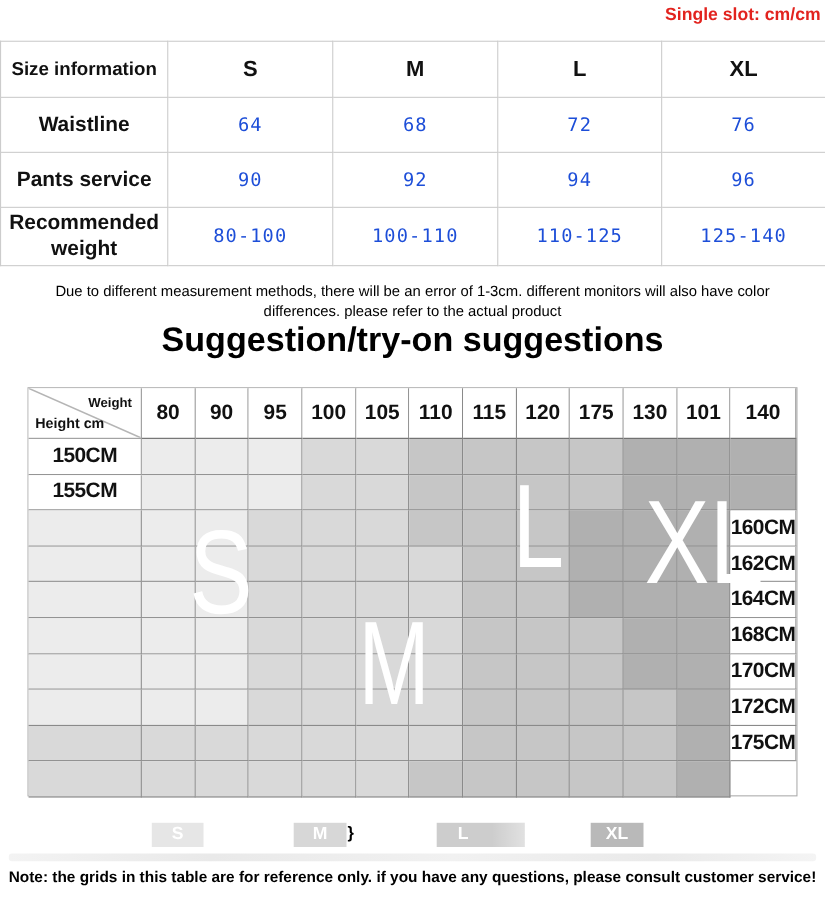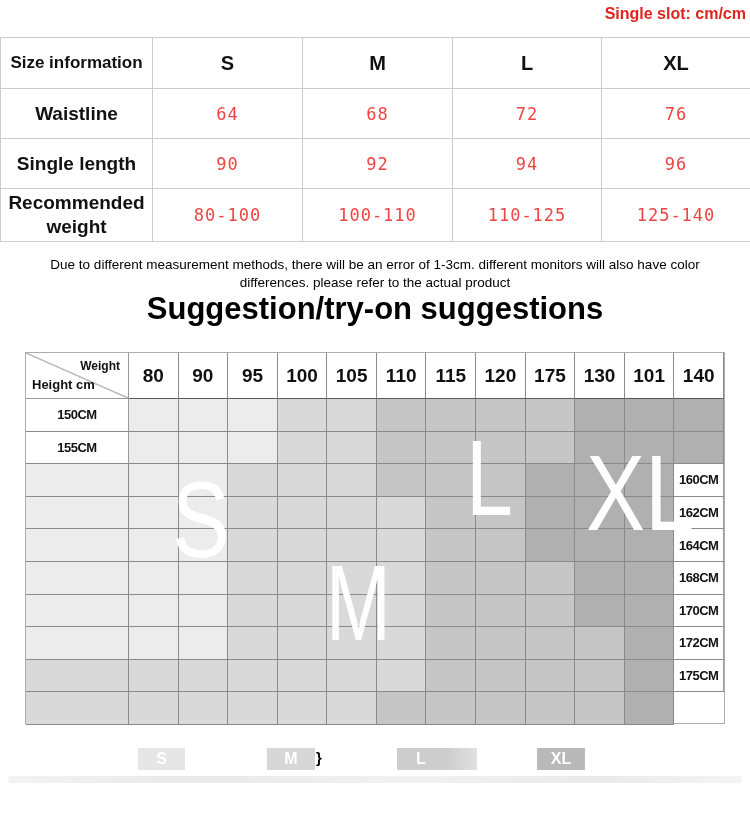--- a/index.html
+++ b/index.html
@@ -21,21 +21,21 @@
     border-collapse:collapse; table-layout:fixed; text-align:center;
   }
   table.size-table td, table.size-table th { border:1px solid #cccccc; vertical-align:middle; }
   table.size-table tr.hdr   td { height:51px; }
   table.size-table tr.r1 td, table.size-table tr.r2 td { height:50px; }
   table.size-table tr.r3   td { height:53px; }
   .corner-label  { font-size:17px; font-weight:700; }
   .size-col      { font-size:20px; font-weight:700; }
   .row-label     { font-size:19px; font-weight:700; line-height:1.25; padding:0 6px; }
   .cell-value    { font-family:"DejaVu Sans Mono","Liberation Mono",monospace;
-                   font-size:17px; color:#ef4444; letter-spacing:1px; font-weight:400; }
+                   font-size:17px; color:#1d4ed8; letter-spacing:1px; font-weight:400; }
 
   
   .disclaimer {
     position:absolute; top:256px; left:15px; width:720px; text-align:center;
     font-size:13.5px; font-weight:400; line-height:1.35; color:#000;
   }
   .suggestion-title {
     position:absolute; top:291px; left:0; width:750px; text-align:center;
     font-size:31px; font-weight:800; color:#000;
   }
@@ -47,21 +47,21 @@
     grid-template-rows:46px repeat(10,32.6px);
     border:1px solid #adadad; background:#fff;
   }
   .g-cell { border-right:1px solid #8a8a8a; border-bottom:1px solid #8a8a8a;
             display:flex; align-items:center; justify-content:center; }
   .g-corner { position:relative; background:#fff; border-right:1px solid #9a9a9a; border-bottom:1px solid #9a9a9a; }
   .g-corner svg { position:absolute; inset:0; width:100%; height:100%; }
   .g-corner .w-lab { position:absolute; top:6px; right:8px; font-size:12px; font-weight:700; }
   .g-corner .h-lab { position:absolute; bottom:6px; left:6px; font-size:13px; font-weight:700; }
   .g-weight { background:#fff; font-size:19px; font-weight:600; border-bottom:1px solid #5a5a5a; }
-  .g-height { background:#fff; font-size:13px; font-weight:700; letter-spacing:-0.5px; border-right:1px solid #9a9a9a; }
+  .g-height { background:#fff; font-size:19px; font-weight:700; letter-spacing:-0.5px; border-right:1px solid #9a9a9a; }
 
   
   .ov { position:absolute; color:#ffffff; font-size:108px; line-height:1;
         font-weight:400; transform-origin:left top; pointer-events:none; }
   .ov-s  { left:172px; top:466px; transform:scaleX(.80); }
   .ov-m  { left:326px; top:549px; transform:scaleX(.72); }
   .ov-l  { left:466px; top:424px; transform:scaleX(.78); }
   .ov-xl { left:586px; top:439px; transform:scaleX(.82); }
 
   
@@ -107,21 +107,21 @@
       <td style="width:149px" class="size-col">XL</td>
     </tr>
     <tr class="r1">
       <td class="row-label">Waistline</td>
       <td class="cell-value">64</td>
       <td class="cell-value">68</td>
       <td class="cell-value">72</td>
       <td class="cell-value">76</td>
     </tr>
     <tr class="r2">
-      <td class="row-label">Single length</td>
+      <td class="row-label">Pants service</td>
       <td class="cell-value">90</td>
       <td class="cell-value">92</td>
       <td class="cell-value">94</td>
       <td class="cell-value">96</td>
     </tr>
     <tr class="r3">
       <td class="row-label">Recommended weight</td>
       <td class="cell-value">80-100</td>
       <td class="cell-value">100-110</td>
       <td class="cell-value">110-125</td>
@@ -294,14 +294,15 @@
   <div class="legend">
     <div class="legend-swatch legend-s" style="background-color: rgb(230, 230, 230);">S</div>
     <div class="legend-swatch legend-m" style="background-color: rgb(215, 215, 215);">M</div>
     <div class="legend-glyph">}</div>
     <div class="legend-swatch legend-l" style="background-color: rgb(205, 205, 205);">L</div>
     <div class="legend-swatch legend-xl" style="background-color: rgb(185, 185, 185);">XL</div>
   </div>
 
   <div class="divider-artifact"></div>
 
+  <div class="footer-note">Note: the grids in this table are for reference only. if you have any questions, please consult customer service!</div>
 
 </div>
 
 </body></html>

